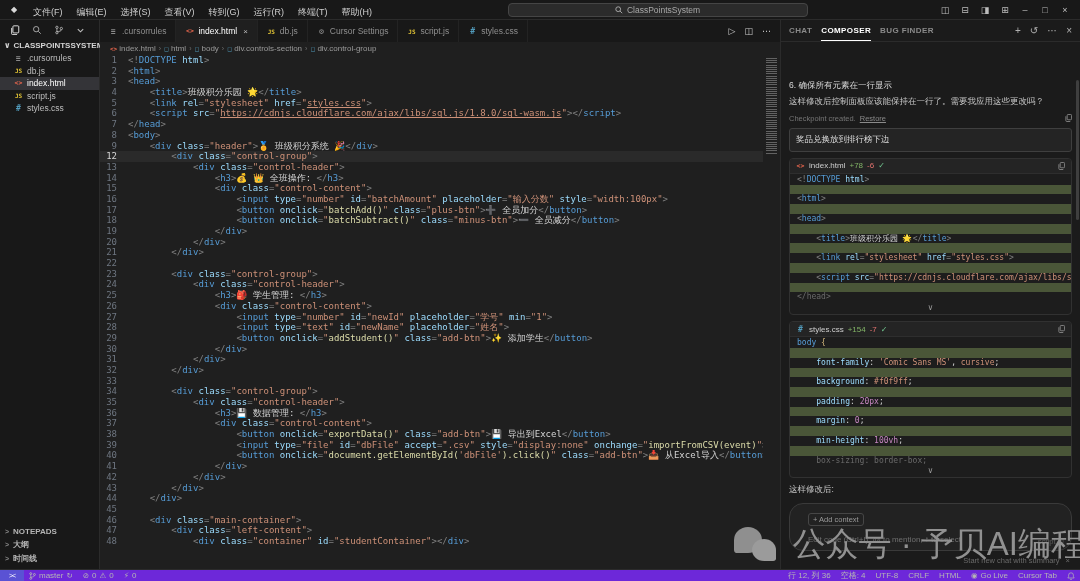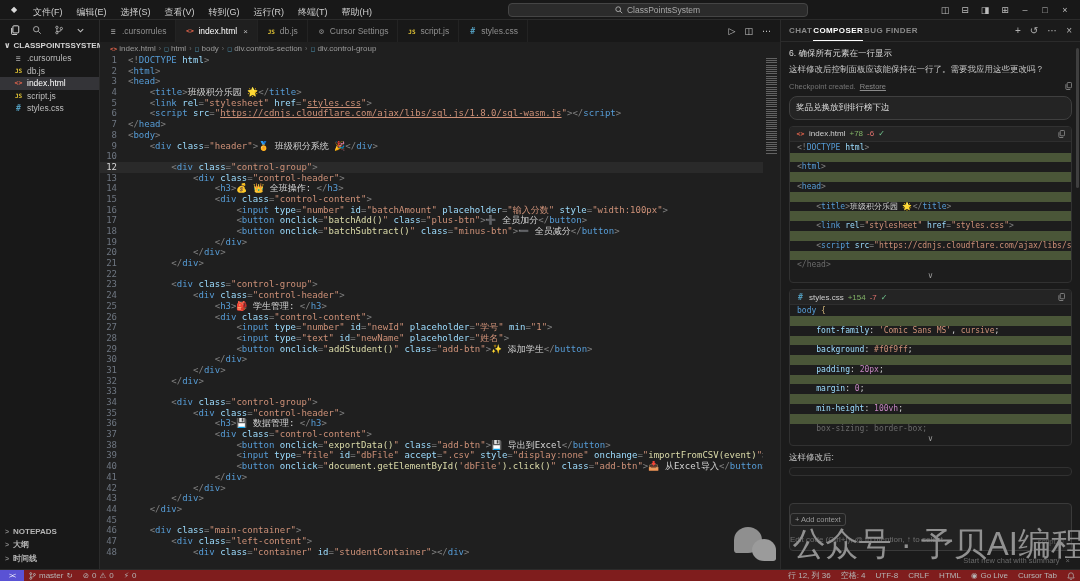--- a/index.html
+++ b/index.html
@@ -80,54 +80,54 @@
   .rightpanel { width:300px; flex-shrink:0; background:#1b1b1b; border-left:1px solid #2b2b2b;
     display:flex; flex-direction:column; position:relative; }
   .rp-header { height:22px; display:flex; align-items:center; gap:11px; padding:0 8px;
     border-bottom:1px solid #2b2b2b; flex-shrink:0; }
   .rp-tab { font-size:8px; font-weight:bold; letter-spacing:.4px; color:#8a8a8a;
     height:100%; display:flex; align-items:center; border-bottom:1px solid transparent; cursor:default; }
   .rp-tab.active { color:#fff; border-bottom:1px solid #fff; }
   .rp-actions { margin-left:auto; display:flex; align-items:center; gap:9px; color:#b0b0b0;
     font-size:10px; }
   .rp-body { flex:1; overflow:hidden; padding:5px 8px 0; font-size:8.5px; color:#c5c5c5;
-    position:relative; }
+    position:relative;margin-top:32px; }
   .rp-scrollbar { position:absolute; right:1px; top:6px; width:3px; height:140px;
     background:#3f3f3f; border-radius:2px; }
   .rp-step { margin:1px 0 3px; color:#dadada; }
   .rp-para { line-height:1.5; margin:3px 0; }
   .rp-checkpoint { display:flex; align-items:center; gap:4px; margin:6px 0 5px;
     font-size:7.5px; color:#757575; }
   .rp-checkpoint .restore { color:#8a8a8a;text-decoration:underline; }
   .rp-checkpoint .cp-copy { margin-left:auto; color:#8a8a8a; display:flex; }
-  .rp-userbox { border:1px solid #3f3f3f; background:#242424; border-radius:8px;
+  .rp-userbox { border:1px solid #3f3f3f; background:#242424; border-radius:3px;
     padding:5px 6px; color:#dddddd; margin:4px 0 6px; }
   .rp-card { border:1px solid #313131; border-radius:4px; margin:6px 0; overflow:hidden;
     background:#1d1d1d; }
   .card-header { display:flex; align-items:center; gap:4px; padding:2.5px 6px; background:#242424;
     border-bottom:1px solid #2e2e2e; font-size:8px; color:#cfcfcf; }
   .card-add { color:#81b366; } .card-del { color:#e2726e; } .card-check { color:#73c991; }
   .card-copy { margin-left:auto; color:#8a8a8a; display:flex; }
   .card-body { font-family:"DejaVu Sans Mono",monospace; font-size:8px; padding:1px 0; }
   .card-row { height:9.8px; line-height:9.8px; padding:0 7px; white-space:pre; overflow:hidden; }
   .card-row.add { background:#4a5638; }
   .card-chevron { text-align:center; color:#9a9a9a; font-size:8px; height:11px; line-height:10px; }
   .rp-after { margin:5px 0 3px; }
   .comp-card { border:1px solid #313131; border-radius:4px; background:#1d1d1d;
     padding:3px 6px 4px; margin-bottom:4px; }
-  .rp-input { margin:4px 8px 2px; border:1px solid #3a3a3a; border-radius:4px; background:#222;
-    padding:4px 0; height:48px; position:relative; flex-shrink:0; }
+  .rp-input { margin:4px 8px 2px; border:1px solid #3a3a3a; border-radius:14px; background:#222;
+    padding:4px 18px; height:48px; position:relative; flex-shrink:0; }
   .chip { display:inline-block; border:1px solid #464646; border-radius:3px; font-size:7.5px;
     color:#9a9a9a; padding:1px 4px; }
   .ph { font-size:8px; color:#6f6f6f; margin-top:9px; }
   .submit-hint { position:absolute; right:7px; bottom:4px; font-size:7.5px; color:#5f5f5f; }
   .rp-footer { display:flex; justify-content:flex-end; align-items:center; gap:6px;
     font-size:7.5px; color:#6a6a6a; padding:3px 10px 4px; flex-shrink:0; }
   
-  .statusbar { height:12px; background:#7f1d1d; border-top:1px solid #2b2b2b;
+  .statusbar { height:12px; background:#6d28d9; border-top:1px solid #2b2b2b;
     display:flex; align-items:center; font-size:8px; color:#b5b5b5; }
   .remote { width:24px; height:100%; background:#5a52d4; color:#fff; display:flex;
     align-items:center; justify-content:center; font-size:7px; letter-spacing:-1px; }
   .sb-item { display:flex; align-items:center; gap:3px; padding:0 5px; height:100%; cursor:default; white-space:nowrap; }
   .sb-right { margin-left:auto; display:flex; align-items:center; height:100%;justify-content:center; }
   .sb-ico { font-size:7.5px; }
   
   .watermark { position:absolute; right:-4px; bottom:14px; display:flex; align-items:center;
     gap:12px; z-index:50; color:#919191; font-size:33px; font-weight:500; white-space:nowrap;
     pointer-events:none; }
@@ -307,21 +307,20 @@
         <div class="code" id="code">
             <div class="code-line"><span class="ln">1</span><span class="lc"><span class="tk tk-p">&lt;!</span><span class="tk tk-t">DOCTYPE</span><span class="tk tk-a"> html</span><span class="tk tk-p">&gt;</span></span></div>
             <div class="code-line"><span class="ln">2</span><span class="lc"><span class="tk tk-p">&lt;</span><span class="tk tk-t">html</span><span class="tk tk-p">&gt;</span></span></div>
             <div class="code-line"><span class="ln">3</span><span class="lc"><span class="tk tk-p">&lt;</span><span class="tk tk-t">head</span><span class="tk tk-p">&gt;</span></span></div>
             <div class="code-line"><span class="ln">4</span><span class="lc"><span class="tk tk-x">    </span><span class="tk tk-p">&lt;</span><span class="tk tk-t">title</span><span class="tk tk-p">&gt;</span><span class="tk tk-x">班级积分乐园 🌟</span><span class="tk tk-p">&lt;/</span><span class="tk tk-t">title</span><span class="tk tk-p">&gt;</span></span></div>
             <div class="code-line"><span class="ln">5</span><span class="lc"><span class="tk tk-x">    </span><span class="tk tk-p">&lt;</span><span class="tk tk-t">link</span><span class="tk tk-a"> rel</span><span class="tk tk-p">=</span><span class="tk tk-s">"stylesheet"</span><span class="tk tk-a"> href</span><span class="tk tk-p">=</span><span class="tk tk-s">"</span><span class="tk tk-l">styles.css</span><span class="tk tk-s">"</span><span class="tk tk-p">&gt;</span></span></div>
             <div class="code-line"><span class="ln">6</span><span class="lc"><span class="tk tk-x">    </span><span class="tk tk-p">&lt;</span><span class="tk tk-t">script</span><span class="tk tk-a"> src</span><span class="tk tk-p">=</span><span class="tk tk-s">"</span><span class="tk tk-l">https://cdnjs.cloudflare.com/ajax/libs/sql.js/1.8.0/sql-wasm.js</span><span class="tk tk-s">"</span><span class="tk tk-p">&gt;</span><span class="tk tk-p">&lt;/</span><span class="tk tk-t">script</span><span class="tk tk-p">&gt;</span></span></div>
             <div class="code-line"><span class="ln">7</span><span class="lc"><span class="tk tk-p">&lt;/</span><span class="tk tk-t">head</span><span class="tk tk-p">&gt;</span></span></div>
             <div class="code-line"><span class="ln">8</span><span class="lc"><span class="tk tk-p">&lt;</span><span class="tk tk-t">body</span><span class="tk tk-p">&gt;</span></span></div>
             <div class="code-line"><span class="ln">9</span><span class="lc"><span class="tk tk-x">    </span><span class="tk tk-p">&lt;</span><span class="tk tk-t">div</span><span class="tk tk-a"> class</span><span class="tk tk-p">=</span><span class="tk tk-s">"header"</span><span class="tk tk-p">&gt;</span><span class="tk tk-x">🏅 班级积分系统 🎉</span><span class="tk tk-p">&lt;/</span><span class="tk tk-t">div</span><span class="tk tk-p">&gt;</span></span></div>
-            <div class="code-line"><span class="ln">10</span><span class="lc"></span></div>
             <div class="code-line active"><span class="ln">12</span><span class="lc"><span class="tk tk-x">        </span><span class="tk tk-p">&lt;</span><span class="tk tk-t">div</span><span class="tk tk-a"> class</span><span class="tk tk-p">=</span><span class="tk tk-s">"control-group"</span><span class="tk tk-p">&gt;</span></span></div>
             <div class="code-line"><span class="ln">13</span><span class="lc"><span class="tk tk-x">            </span><span class="tk tk-p">&lt;</span><span class="tk tk-t">div</span><span class="tk tk-a"> class</span><span class="tk tk-p">=</span><span class="tk tk-s">"control-header"</span><span class="tk tk-p">&gt;</span></span></div>
             <div class="code-line"><span class="ln">14</span><span class="lc"><span class="tk tk-x">                </span><span class="tk tk-p">&lt;</span><span class="tk tk-t">h3</span><span class="tk tk-p">&gt;</span><span class="tk tk-x">💰 👑 全班操作: </span><span class="tk tk-p">&lt;/</span><span class="tk tk-t">h3</span><span class="tk tk-p">&gt;</span></span></div>
             <div class="code-line"><span class="ln">15</span><span class="lc"><span class="tk tk-x">                </span><span class="tk tk-p">&lt;</span><span class="tk tk-t">div</span><span class="tk tk-a"> class</span><span class="tk tk-p">=</span><span class="tk tk-s">"control-content"</span><span class="tk tk-p">&gt;</span></span></div>
             <div class="code-line"><span class="ln">16</span><span class="lc"><span class="tk tk-x">                    </span><span class="tk tk-p">&lt;</span><span class="tk tk-t">input</span><span class="tk tk-a"> type</span><span class="tk tk-p">=</span><span class="tk tk-s">"number"</span><span class="tk tk-a"> id</span><span class="tk tk-p">=</span><span class="tk tk-s">"batchAmount"</span><span class="tk tk-a"> placeholder</span><span class="tk tk-p">=</span><span class="tk tk-s">"输入分数"</span><span class="tk tk-a"> style</span><span class="tk tk-p">=</span><span class="tk tk-s">"width:100px"</span><span class="tk tk-p">&gt;</span></span></div>
             <div class="code-line"><span class="ln">17</span><span class="lc"><span class="tk tk-x">                    </span><span class="tk tk-p">&lt;</span><span class="tk tk-t">button</span><span class="tk tk-a"> onclick</span><span class="tk tk-p">=</span><span class="tk tk-s">"</span><span class="tk tk-f">batchAdd()</span><span class="tk tk-s">"</span><span class="tk tk-a"> class</span><span class="tk tk-p">=</span><span class="tk tk-s">"plus-btn"</span><span class="tk tk-p">&gt;</span><span class="tk tk-x">➕ 全员加分</span><span class="tk tk-p">&lt;/</span><span class="tk tk-t">button</span><span class="tk tk-p">&gt;</span></span></div>
             <div class="code-line"><span class="ln">18</span><span class="lc"><span class="tk tk-x">                    </span><span class="tk tk-p">&lt;</span><span class="tk tk-t">button</span><span class="tk tk-a"> onclick</span><span class="tk tk-p">=</span><span class="tk tk-s">"</span><span class="tk tk-f">batchSubtract()</span><span class="tk tk-s">"</span><span class="tk tk-a"> class</span><span class="tk tk-p">=</span><span class="tk tk-s">"minus-btn"</span><span class="tk tk-p">&gt;</span><span class="tk tk-x">➖ 全员减分</span><span class="tk tk-p">&lt;/</span><span class="tk tk-t">button</span><span class="tk tk-p">&gt;</span></span></div>
             <div class="code-line"><span class="ln">19</span><span class="lc"><span class="tk tk-x">                </span><span class="tk tk-p">&lt;/</span><span class="tk tk-t">div</span><span class="tk tk-p">&gt;</span></span></div>
             <div class="code-line"><span class="ln">20</span><span class="lc"><span class="tk tk-x">            </span><span class="tk tk-p">&lt;/</span><span class="tk tk-t">div</span><span class="tk tk-p">&gt;</span></span></div>
             <div class="code-line"><span class="ln">21</span><span class="lc"><span class="tk tk-x">        </span><span class="tk tk-p">&lt;/</span><span class="tk tk-t">div</span><span class="tk tk-p">&gt;</span></span></div>
@@ -354,21 +353,21 @@
             <div class="code-line"><span class="ln">48</span><span class="lc"><span class="tk tk-x">            </span><span class="tk tk-p">&lt;</span><span class="tk tk-t">div</span><span class="tk tk-a"> class</span><span class="tk tk-p">=</span><span class="tk tk-s">"container"</span><span class="tk tk-a"> id</span><span class="tk tk-p">=</span><span class="tk tk-s">"studentContainer"</span><span class="tk tk-p">&gt;</span><span class="tk tk-p">&lt;/</span><span class="tk tk-t">div</span><span class="tk tk-p">&gt;</span></span></div>
           </div>
         <div class="minimap">
             <div class="minimap-inner"></div>
           </div>
       </div>
     </div>
 
     <div class="rightpanel">
       <div class="rp-header">
-        <span id="rp-tabs" style="display:flex;gap:1px;height:100%;">
+        <span id="rp-tabs" style="display:flex;gap:9px;height:100%;">
             <div class="rp-tab">CHAT</div>
             <div class="rp-tab active">COMPOSER</div>
             <div class="rp-tab">BUG FINDER</div>
           </span>
         <div class="rp-actions">
           <span>+</span>
           <span>↺</span>
           <span>⋯</span>
           <span>×</span>
         </div>

